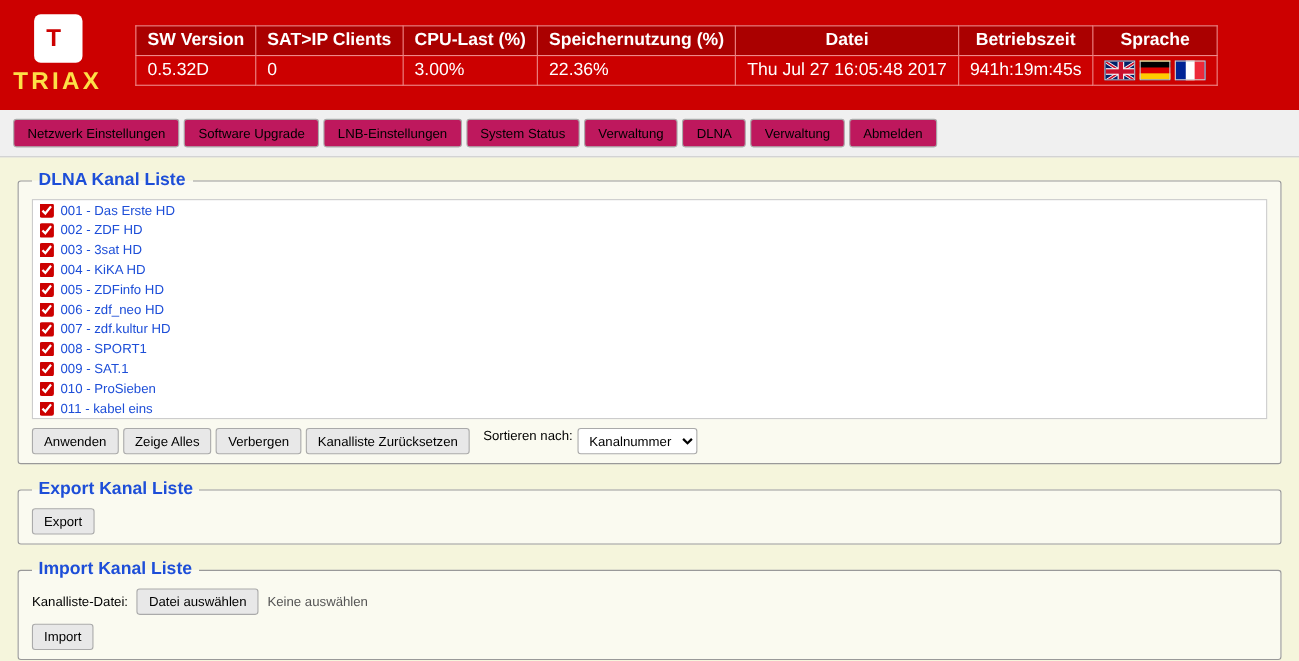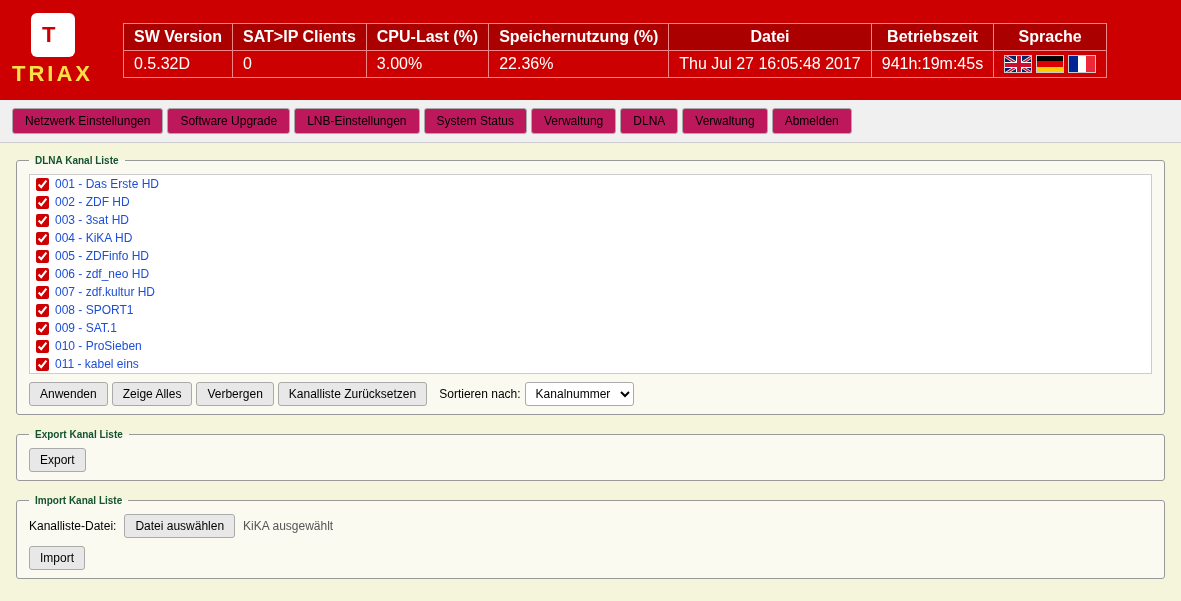--- a/index.html
+++ b/index.html
@@ -111,24 +111,24 @@
 
     
     fieldset {
       border: 1px solid #999;
       border-radius: 3px;
       margin-bottom: 14px;
       padding: 8px 12px;
       background-color: #fafaf0;
     }
     legend {
-      font-size: 10px;
+      font-size: 16px;
       font-weight: bold;
       padding: 0 6px;
-      color: #14532d;
+      color: #1d4ed8;
     }
 
     
     .dlna-fieldset {
       position: relative;
     }
     .channel-list-container {
       max-height: 245px;
       overflow-y: auto;
       border: 1px solid #ccc;
@@ -144,21 +144,21 @@
     .channel-item input[type="checkbox"] {
       margin-right: 6px;
       accent-color: #cc0000;
     }
     .channel-label {
       color: #1d4ed8;
     }
 
     .dlna-controls {
       display: flex;
-      align-items: center;
+      align-items: flex-start;
       gap: 4px;
       flex-wrap: wrap;
     }
     .ctrl-btn {
       padding: 4px 10px;
       background-color: #e8e8e8;
       border: 1px solid #aaa;
       border-radius: 3px;
       cursor: pointer;
       font-size: 12px;
@@ -356,18 +356,18 @@
   <fieldset class="export-section">
     <legend>Export Kanal Liste</legend>
     <button class="ctrl-btn">Export</button>
   </fieldset>
 
   <fieldset class="import-section">
     <legend>Import Kanal Liste</legend>
     <div class="import-row">
       <span>Kanalliste-Datei:</span>
       <button class="file-btn">Datei auswählen</button>
-      <span class="file-status">KiKA ausgewählt</span>
+      <span class="file-status">Keine auswählen</span>
     </div>
     <button class="ctrl-btn">Import</button>
   </fieldset>
 
 </div>
 
 </body></html>

